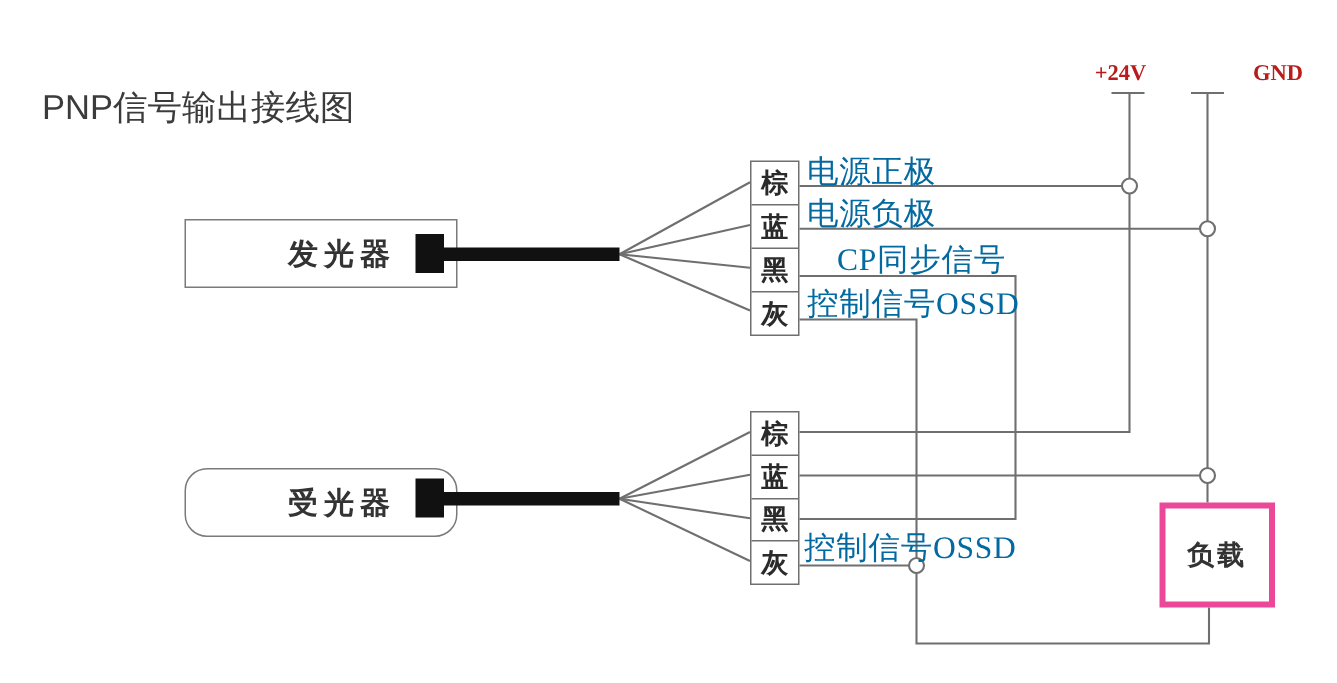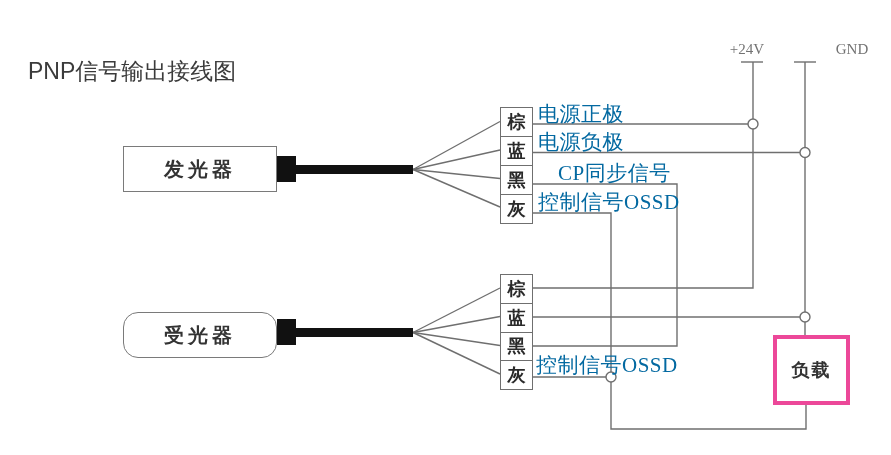--- a/index.html
+++ b/index.html
@@ -14,31 +14,32 @@
   .abs{position:absolute;}
   .title{
     left:28px;top:57px;
     font-family:"Liberation Sans", sans-serif;
     font-size:23px;line-height:28px;
     color:#3b3b3b;
     white-space:nowrap;
   }
   .supply-label{
     top:41px;height:17px;line-height:17px;
-    font-size:15px;font-weight:400;
+    font-size:15px;font-weight:700;
     transform:translateX(-50%);
-    white-space:nowrap;color:#737373;
+    white-space:nowrap;color:#b91c1c;
   }
   .device-box{
     width:152px;height:44px;left:123px;
     border:1px solid #7a7a7a;
     background:#fff;
     display:flex;align-items:center;justify-content:center;
     font-size:20px;font-weight:600;color:#333;
     letter-spacing:4px;
+    padding-left:28px;
   }
   .connector{left:277px;width:19px;height:26px;background:#111;}
   .cable{left:296px;width:117px;height:9px;background:#111;}
   .tblock{
     left:500px;width:31px;
     border:1.5px solid #6f6f6f;
     background:#fff;
     display:flex;flex-direction:column;
   }
   .tblock .cell{

